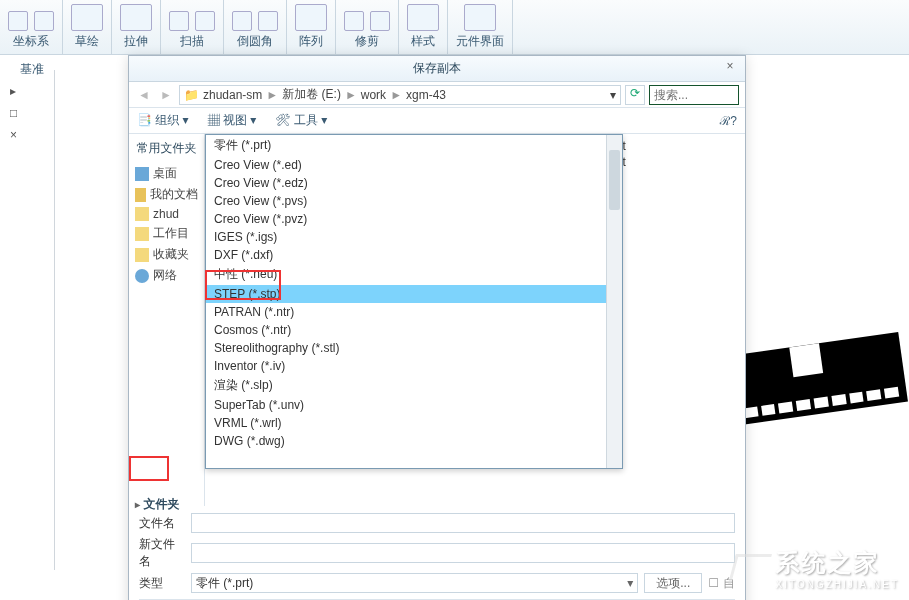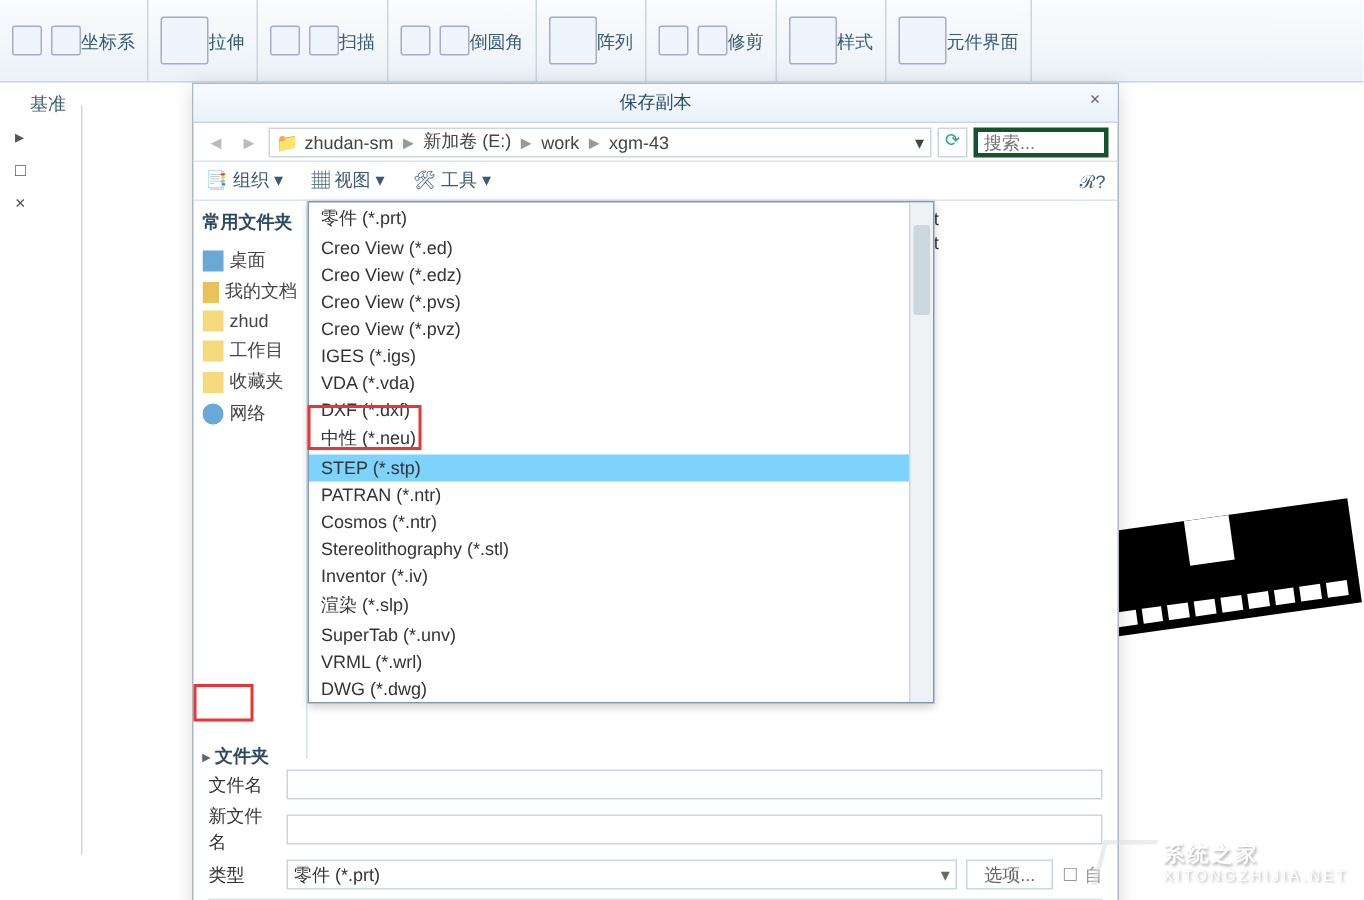--- a/index.html
+++ b/index.html
@@ -1,63 +1,63 @@
 <!DOCTYPE html>
 <html><head>
 <meta charset="utf-8">
 <style>
 * { margin:0; padding:0; box-sizing:border-box; font-family:"Microsoft YaHei",SimSun,Arial,sans-serif; font-size:12px; }
 body { background:#fff; width:909px; height:600px; overflow:hidden; position:relative; }
 
 
 .ribbon { height:55px; background:linear-gradient(#fafcfd,#eaf2f7); border-bottom:1px solid #c9d6e0; display:flex; }
-.rgrp { border-right:1px solid #c9d6e0; padding:4px 8px; display:flex; flex-direction:row; align-items:center; justify-content:flex-end; color:#3a5a72; }
+.rgrp { border-right:1px solid #c9d6e0; padding:4px 8px; display:flex; flex-direction:column; align-items:center; justify-content:flex-end; color:#3a5a72; }
 .rgrp .icons { display:flex; gap:6px; }
 .rgrp .ico { width:20px; height:20px; border:1px solid #aac; border-radius:2px; background:#eef6fc; }
 .rgrp .big { width:32px; height:32px; }
 .rgrp .lbl { margin-top:2px; }
 .ribbon2 { padding:6px 20px; color:#3a5a72; }
 
 
 .side { position:absolute; left:0; top:70px; width:55px; height:500px; border-right:1px solid #d0d6dc; padding:6px; color:#555; }
 .side div{margin:8px 4px;}
 
 
 .model { position:absolute; right:5px; top:345px; width:190px; height:70px; background:#000; transform:rotate(-8deg); }
 .model .notch{position:absolute; top:0; left:80px; width:30px; height:30px; background:#fff;}
 .model .tick{position:absolute; bottom:6px; left:8px; right:8px; height:10px; display:flex; gap:4px;}
 .model .tick span{flex:1; background:#fff; height:10px;}
 
 
 .wm { position:absolute; right:10px; bottom:10px; color:#fff; text-shadow:1px 1px 2px #666; opacity:.55; display:flex; align-items:center; gap:8px; }
 .wm .logo { width:36px; height:30px; border:3px solid #ddd; border-bottom:none; border-right:none; transform:skewX(-15deg); }
-.wm .main{font-size:14px; font-weight:bold; letter-spacing:2px;}
+.wm .main{font-size:24px; font-weight:bold; letter-spacing:2px;}
 .wm .sub{font-size:10px; letter-spacing:2px;}
 
 
 .dialog { position:absolute; left:128px; top:55px; width:618px; height:590px; background:#fff; border:1px solid #a9b7c4; box-shadow:0 2px 12px rgba(0,0,0,.15); display:flex; flex-direction:column; }
 .titlebar { height:26px; background:linear-gradient(#f7fbfe,#e9f2f9); border-bottom:1px solid #c9d6e0; display:flex; align-items:center; justify-content:center; position:relative; color:#2e4a5e; }
 .titlebar .x { position:absolute; right:6px; top:3px; width:18px; height:18px; color:#666; text-align:center; cursor:pointer; }
 
 .navrow { height:26px; display:flex; align-items:center; border-bottom:1px solid #dbe4ec; padding:0 6px; gap:4px; }
 .navbtn { width:18px; height:18px; display:flex; align-items:center; justify-content:center; color:#6b8; }
 .navbtn.dis{color:#bbb;}
 .path { flex:1; height:20px; border:1px solid #c9d6e0; display:flex; align-items:center; padding:0 4px; gap:4px; color:#444; }
 .path span{white-space:nowrap;}
 .path .sep{color:#999;}
-.search { width:90px; height:20px; border:3px solid #14532d; padding:0 4px; color:#000000; }
+.search { width:90px; height:20px; border:1px solid #14532d; padding:0 4px; color:#000000; }
 .refresh { width:20px; height:20px; border:1px solid #c9d6e0; color:#2a7; text-align:center; }
 
 .toolrow { height:26px; display:flex; align-items:center; padding:0 8px; gap:19px; border-bottom:1px solid #dbe4ec; color:#3a5a72; }
 .toolrow .sp{flex:1;}
 .toolrow .help{color:#3a5a72;}
 
 .mainarea { flex:1; display:flex; min-height:0; }
 .leftcol { width:76px; border-right:1px solid #dbe4ec; padding:6px; }
-.leftcol .hdr { font-weight:bold; color:#2e4a5e; margin-bottom:6px; }
+.leftcol .hdr { font-weight:normal; color:#2e4a5e; margin-bottom:6px;text-align:center; }
 .leftcol .item { display:flex; align-items:center; gap:4px; padding:2px 0; color:#444; cursor:pointer; white-space:nowrap; overflow:hidden;}
 .leftcol .tri{color:#666; font-size:10px;}
 .leftcol .folderhdr{ margin-top:210px; font-weight:bold; color:#2e4a5e;}
 .ic{width:14px; height:14px; display:inline-block;}
 .ic-desktop{background:#6aa8d8;}
 .ic-doc{background:#e8c25a;}
 .ic-folder{background:#f4d97d;}
 .ic-fav{background:#f4d97d;}
 .ic-net{background:#6aa8d8; border-radius:50%;}
 .ic-file{background:#fff; border:1px solid #8fb562;}
@@ -96,20 +96,24 @@
 <div class="ribbon">
   <div class="rgrp">
       <div class="icons">
         <div class="ico"></div>
         <div class="ico"></div>
       </div>
       <div class="lbl">坐标系</div>
     </div>
   <div class="rgrp">
       <div class="ico big"></div>
+      <div class="lbl">草绘</div>
+    </div>
+  <div class="rgrp">
+      <div class="ico big"></div>
       <div class="lbl">拉伸</div>
     </div>
   <div class="rgrp">
       <div class="icons">
         <div class="ico"></div>
         <div class="ico"></div>
       </div>
       <div class="lbl">扫描</div>
     </div>
   <div class="rgrp">
@@ -263,21 +267,20 @@
           </div>
         </div>
 
       <div class="typedrop" id="typedrop">
         <div class="opt">零件 (*.prt)</div>
           <div class="opt">Creo View (*.ed)</div>
           <div class="opt">Creo View (*.edz)</div>
           <div class="opt">Creo View (*.pvs)</div>
           <div class="opt">Creo View (*.pvz)</div>
           <div class="opt">IGES (*.igs)</div>
-          <div class="opt">VDA (*.vda)</div>
           <div class="opt">DXF (*.dxf)</div>
           <div class="opt">中性 (*.neu)</div>
           <div class="opt sel">STEP (*.stp)</div>
           <div class="opt">PATRAN (*.ntr)</div>
           <div class="opt">Cosmos (*.ntr)</div>
           <div class="opt">Stereolithography (*.stl)</div>
           <div class="opt">Inventor (*.iv)</div>
           <div class="opt">渲染 (*.slp)</div>
           <div class="opt">SuperTab (*.unv)</div>
           <div class="opt">VRML (*.wrl)</div>

